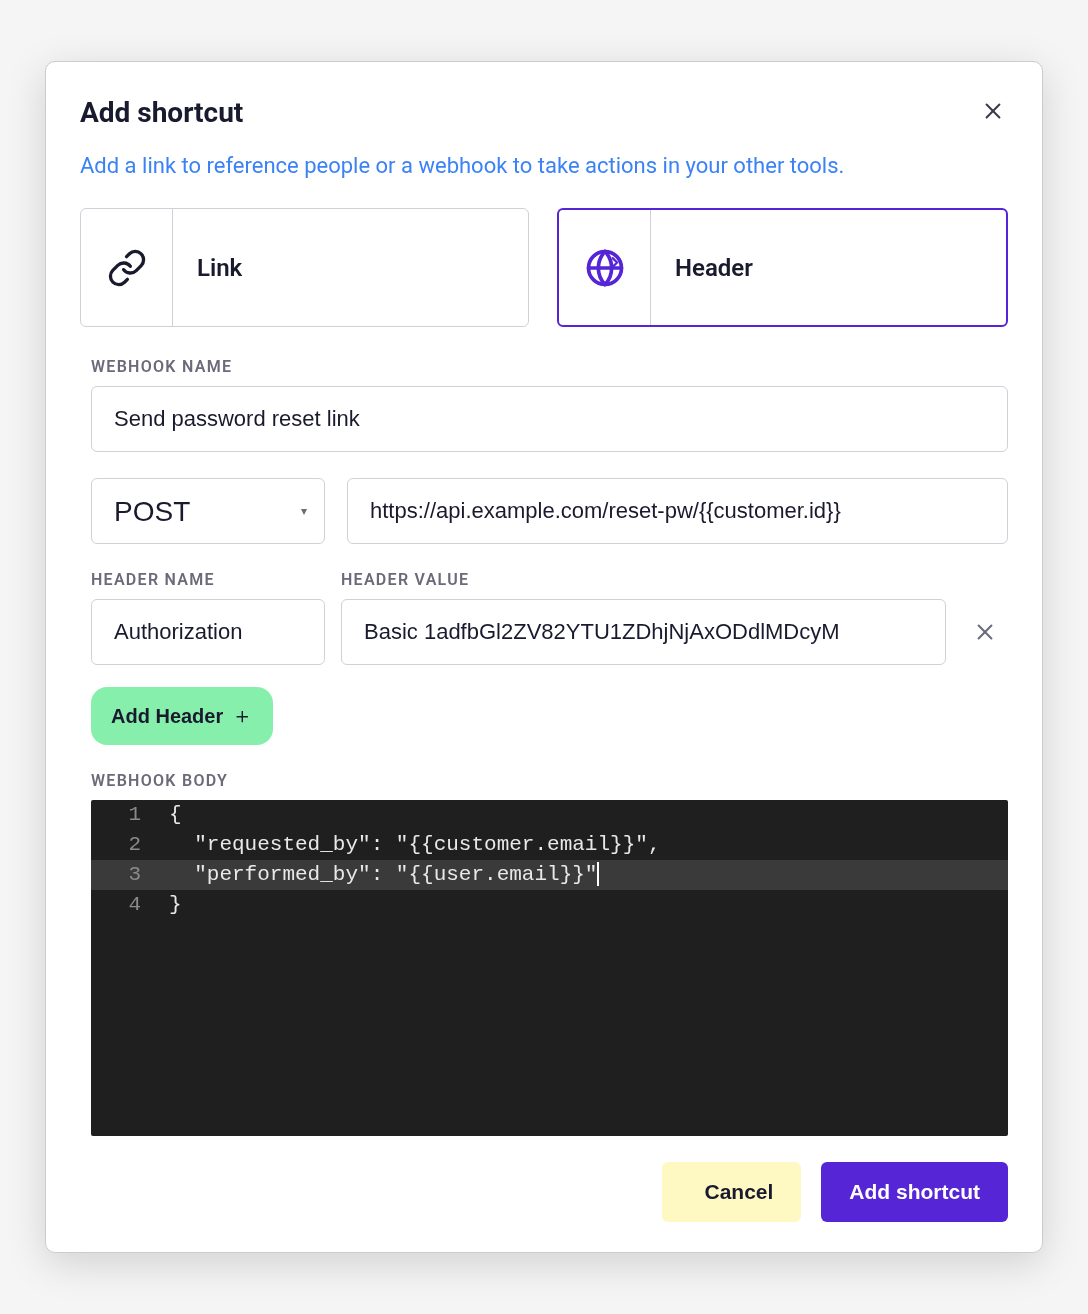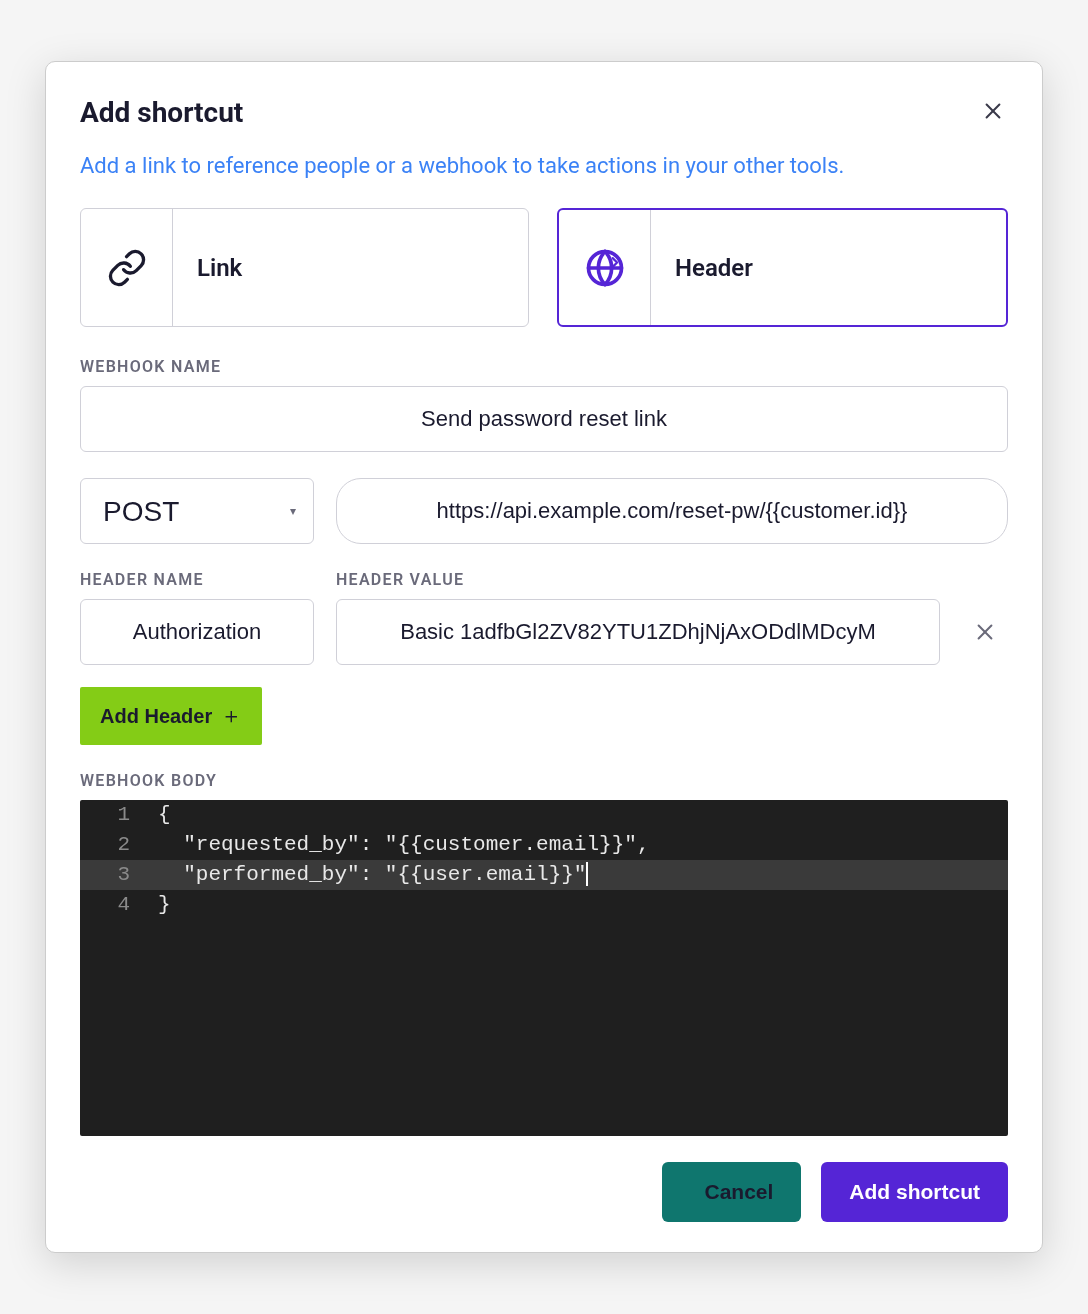--- a/index.html
+++ b/index.html
@@ -90,23 +90,22 @@
   }
   .text-input {
     width: 100%;
     height: 66px;
     border: 1px solid #d0d0d8;
     border-radius: 6px;
     padding: 0 22px;
     font-size: 22px;
     color: #1a1a2e;
     background: #fff;
-    text-align: center;
-  }
-  .section { margin-bottom: 26px; }
+  }
+  .section { margin-bottom: 26px; margin-left: 11px; }
   .req-row { display: flex; gap: 22px; }
   .select-wrap {
     position: relative;
     width: 234px;
     flex-shrink: 0;
   }
   .select {
     width: 100%;
     height: 66px;
     border: 1px solid #d0d0d8;
@@ -120,24 +119,24 @@
   }
   .select-caret {
     position: absolute;
     right: 18px;
     top: 50%;
     transform: translateY(-50%);
     pointer-events: none;
     color: #6a6a7a;
     font-size: 12px;
   }
-  .url-input { flex: 1; border-radius: 25px; }
+  .url-input { flex: 1; }
   .header-row {
     display: flex;
-    gap: 22px;
+    gap: 16px;
     align-items: flex-end;
   }
   .header-name-col { width: 234px; flex-shrink: 0; }
   .header-val-col { flex: 1; }
   .remove-header-btn {
     width: 46px;
     height: 66px;
     display: flex;
     align-items: center;
     justify-content: center;
@@ -146,23 +145,23 @@
     cursor: pointer;
     color: #6a6a7a;
     flex-shrink: 0;
   }
   .remove-header-btn svg { width: 22px; height: 22px; }
   .add-header-btn {
     display: inline-flex;
     align-items: center;
     gap: 8px;
     margin-top: 22px;
-    background: #84cc16;
+    background: #86efac;
     border: none;
-    border-radius: 2px;
+    border-radius: 16px;
     padding: 14px 20px;
     font-size: 20px;
     font-weight: 600;
     color: #1a1a2e;
     cursor: pointer;
   }
   .plus-icon { font-size: 22px; font-weight: 400; }
   .code-editor {
     background: #1f1f1f;
     border-radius: 2px;
@@ -208,21 +207,21 @@
   .btn {
     height: 60px;
     padding: 0 28px;
     border-radius: 6px;
     font-size: 21px;
     font-weight: 600;
     cursor: pointer;
     border: none;
   }
   .btn-cancel {
-    background: #0f766e;
+    background: #fef9c3;
     color: #1a1a2e;
     padding-left: 42px;
   }
   .btn-primary {
     background: #5525d6;
     color: #fff;
   }
 </style>
 </head>
 <body>

